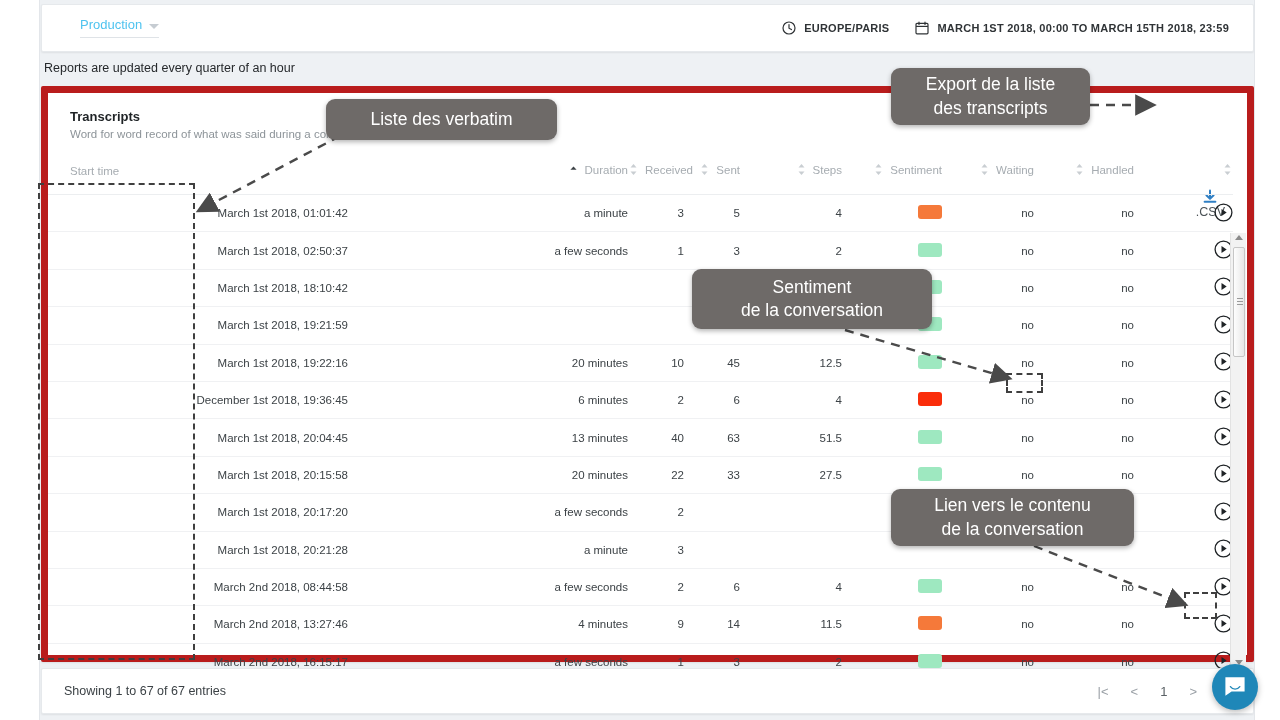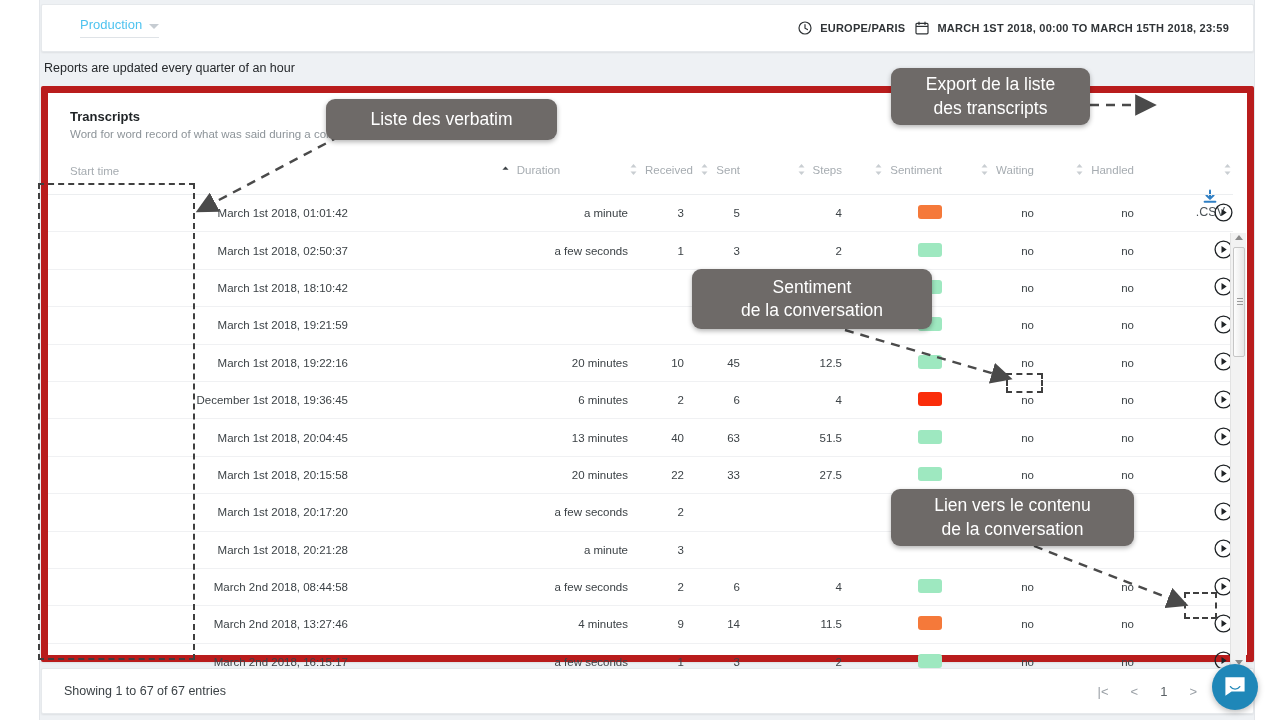--- a/index.html
+++ b/index.html
@@ -47,21 +47,21 @@
   }
   .caret-down {
     width: 0; height: 0;
     border-left: 5px solid transparent;
     border-right: 5px solid transparent;
     border-top: 5px solid #c6ccd2;
     margin-bottom: 3px;
   }
   .topbar-right {
     margin-left: auto; margin-right: 24px;
-    display: flex; align-items: center; gap: 10px;
+    display: flex; align-items: center; gap: 26px;
   }
   .meta-chip { display: flex; align-items: center; gap: 8px; }
   .meta-text {
     font-size: 11px; font-weight: bold; letter-spacing: 0.25px;
     color: #2f3336;
   }
   .ico { flex: 0 0 auto; display: block; }
 
   
   .notice {
@@ -276,21 +276,21 @@
         <col style="width:92px">
         <col style="width:100px">
         <col style="width:99px">
       </colgroup>
       <thead>
         <tr>
           <th class="th-start">
             <span>Start time</span>
           </th>
           <th></th>
-          <th style="text-align:center">
+          <th style="text-align:right">
             <span class="th-inner">
               <svg class="sort-ico" width="11" height="11" viewBox="0 0 11 11">
                 <path d="M5.5 2.4l3.1 3.4H2.4z" fill="#3c4246"></path>
               </svg>
               <span>Duration</span>
             </span>
           </th>
           <th>
             <span class="th-inner">
               <svg class="sort-ico" width="11" height="13" viewBox="0 0 11 13">

